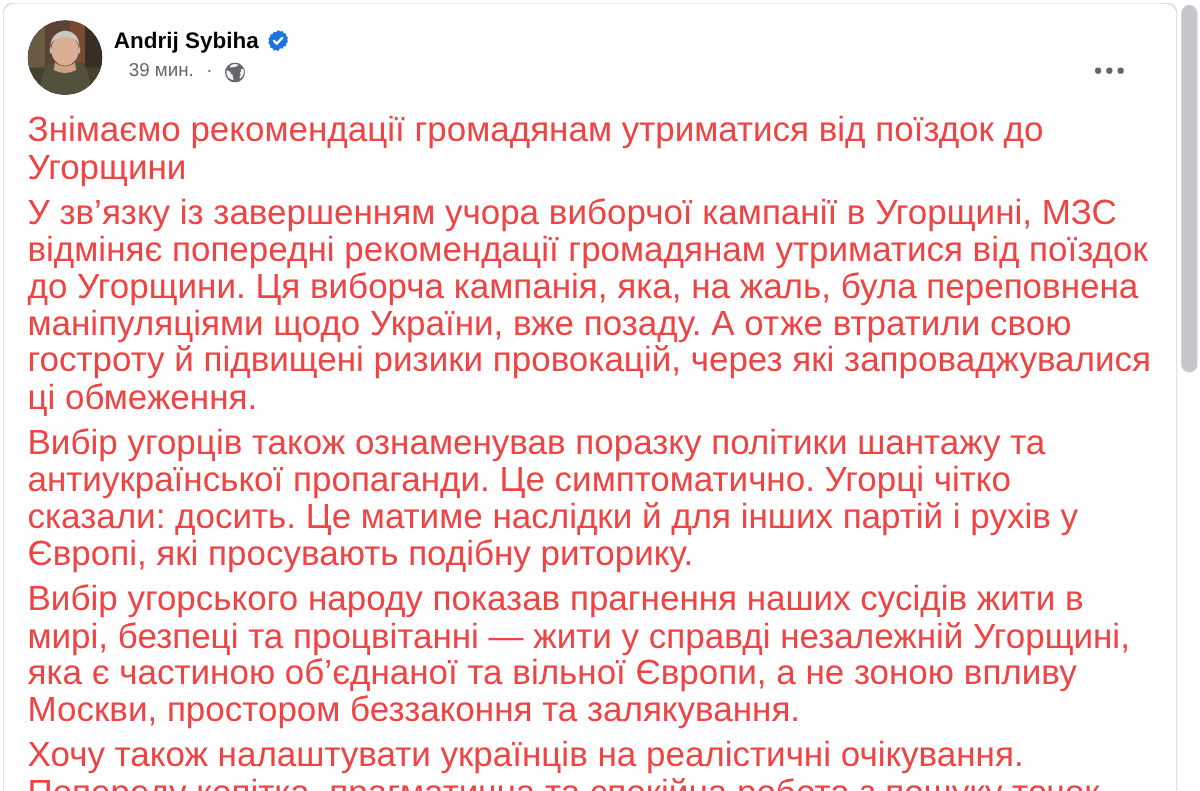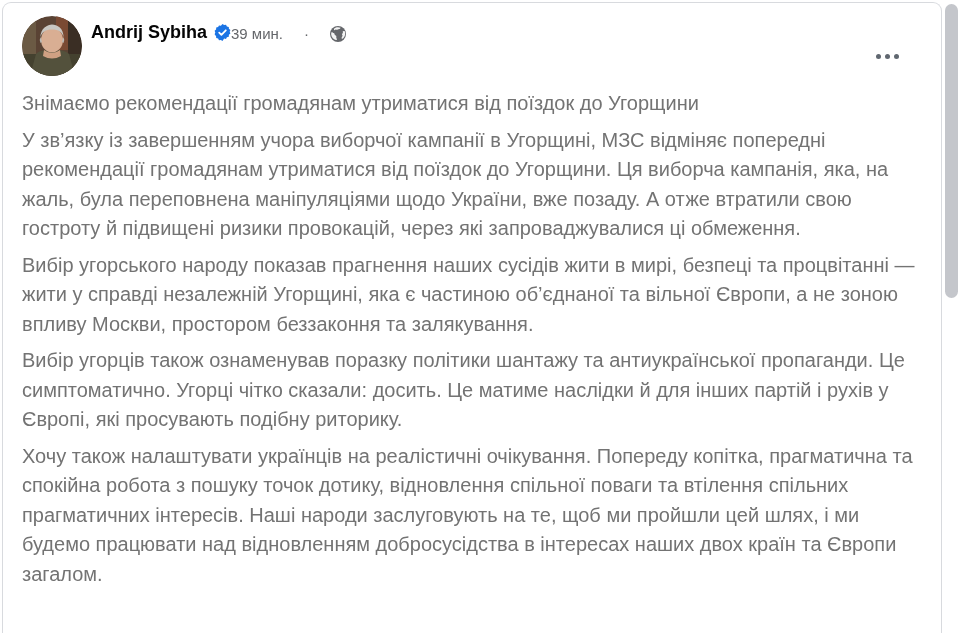--- a/index.html
+++ b/index.html
@@ -30,43 +30,44 @@
     overflow: hidden;
     flex: 0 0 60px;
     box-shadow: inset 0 0 0 1px rgba(0,0,0,.08);
     cursor: pointer;
   }
   .avatar-wrap svg { display: block; }
   .header-info {
     margin-left: 9px;
     padding-top: 4px;
     display: flex;
-    flex-direction: row;
+    flex-direction: column;
   }
   .name-row {
     display: flex;
     align-items: center;
     gap: 7px;
   }
   .author-name {
     font-size: 18px;
     font-weight: 700;
     color: #050505;
     line-height: 24px;
     cursor: pointer;
   }
   .verified-badge { width: 17px; height: 17px; display: inline-block; }
   .meta-row {
     display: flex;
     align-items: center;
-    gap: 21px;
+    gap: 10px;
     margin-top: 3px;
     font-size: 15px;
     color: #65676b;
     line-height: 20px;
+    margin-left: 12px;
   }
   .timestamp { cursor: pointer; }
   .meta-sep { color: #65676b; }
   .globe-icon { width: 16px; height: 16px; display: inline-block; margin-top: 1px; }
   .menu-button {
     position: absolute;
     right: 18px; top: 22px;
     width: 36px; height: 36px;
     border-radius: 50%;
     display: flex;
@@ -78,24 +79,24 @@
   .menu-button .dot {
     width: 5px; height: 5px;
     border-radius: 50%;
     background: #606770;
   }
   .post-body {
     margin-top: 13px;
     color: #050505;
   }
   .post-body p {
-    font-size: 20px;
+    font-size: 28px;
     line-height: 29.5px;
     margin: 0 0 7px 0;
-    color: #737373;
+    color: #ef4444;
   }
   .scrollbar-thumb {
     position: fixed;
     right: 2px; top: 4px;
     width: 13px; height: 294px;
     border-radius: 7px;
     background: #c4c6cb;
     cursor: pointer;
   }
 </style>
@@ -159,20 +160,20 @@
       <span class="dot"></span>
       <span class="dot"></span>
       <span class="dot"></span>
     </div>
 
   </div>
 
   <div class="post-body">
       <p class="post-paragraph">Знімаємо рекомендації громадянам утриматися від поїздок до Угорщини</p>
       <p class="post-paragraph">У зв’язку із завершенням учора виборчої кампанії в Угорщині, МЗС відміняє попередні рекомендації громадянам утриматися від поїздок до Угорщини. Ця виборча кампанія, яка, на жаль, була переповнена маніпуляціями щодо України, вже позаду. А отже втратили свою гостроту й підвищені ризики провокацій, через які запроваджувалися ці обмеження.</p>
+      <p class="post-paragraph">Вибір угорців також ознаменував поразку політики шантажу та антиукраїнської пропаганди. Це симптоматично. Угорці чітко сказали: досить. Це матиме наслідки й для інших партій і рухів у Європі, які просувають подібну риторику.</p>
       <p class="post-paragraph">Вибір угорського народу показав прагнення наших сусідів жити в мирі, безпеці та процвітанні — жити у справді незалежній Угорщині, яка є частиною об’єднаної та вільної Європи, а не зоною впливу Москви, простором беззаконня та залякування.</p>
-      <p class="post-paragraph">Вибір угорців також ознаменував поразку політики шантажу та антиукраїнської пропаганди. Це симптоматично. Угорці чітко сказали: досить. Це матиме наслідки й для інших партій і рухів у Європі, які просувають подібну риторику.</p>
       <p class="post-paragraph">Хочу також налаштувати українців на реалістичні очікування. Попереду копітка, прагматична та спокійна робота з пошуку точок дотику, відновлення спільної поваги та втілення спільних прагматичних інтересів. Наші народи заслуговують на те, щоб ми пройшли цей шлях, і ми будемо працювати над відновленням добросусідства в інтересах наших двох країн та Європи загалом.</p>
     </div>
 
 </div>
 
 <div class="scrollbar-thumb"></div>
 
 </body></html>

